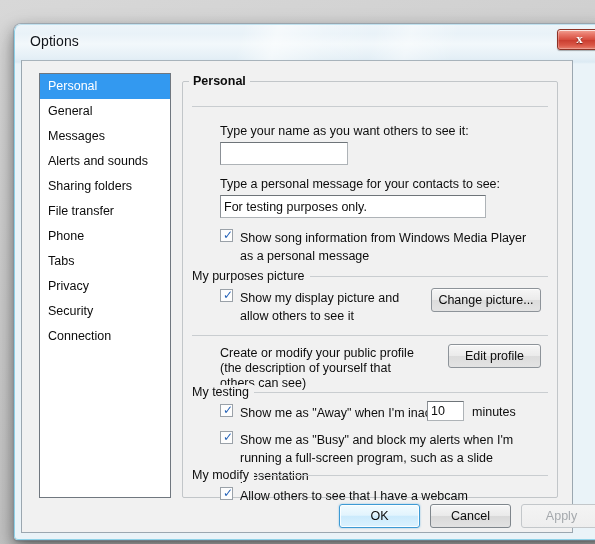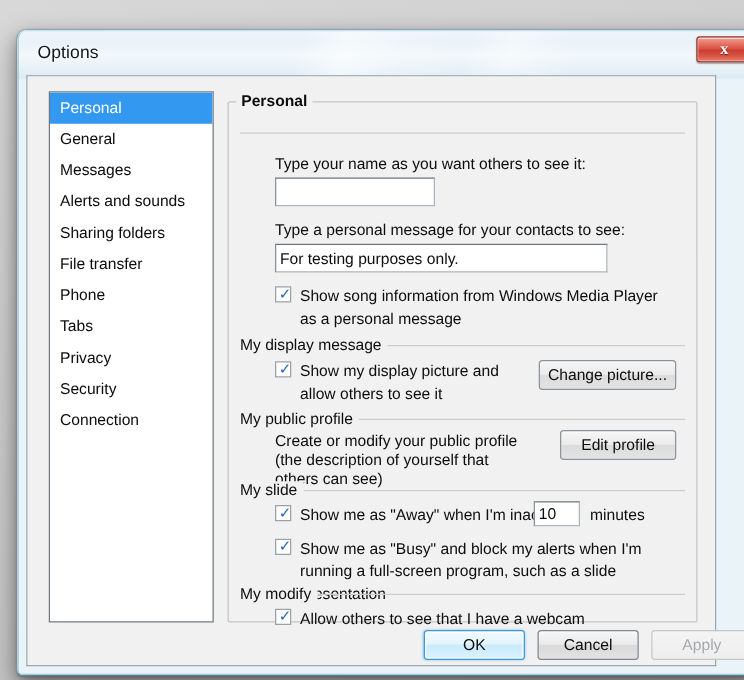--- a/index.html
+++ b/index.html
@@ -405,52 +405,51 @@
         <div class="cbrow" style="position:absolute; left:38px; top:155px; width:300px;">
           <span class="checkbox">
             <span class="tick">✓</span>
           </span>
           <span class="cbtext">Show song information from Windows Media Player as a personal message</span>
         </div>
 
         <div class="group" style="top:196px;">
           <div class="group-head">
             <span class="rule"></span>
-            <span class="lbl">My display message</span>
+            <span class="lbl">My purposes picture</span>
           </div>
         </div>
 
         <div class="cbrow" style="position:absolute; left:38px; top:215px; width:190px;">
           <span class="checkbox">
             <span class="tick">✓</span>
           </span>
           <span class="cbtext">Show my display picture and allow others to see it</span>
         </div>
 
         <div class="btn" style="position:absolute; left:249px; top:215px; width:110px; height:24px;">
           <span>Change picture...</span>
         </div>
 
         <div class="group" style="top:255px;">
           <div class="group-head">
             <span class="rule"></span>
-            <span class="lbl">My public profile</span>
           </div>
         </div>
 
         <div class="cbtext" style="position:absolute; left:38px; top:273px; width:200px;">Create or modify your public profile (the description of yourself that others can see)</div>
 
         <div class="btn" style="position:absolute; left:266px; top:271px; width:93px; height:24px;">
           <span>Edit profile</span>
         </div>
 
         <div class="group" style="top:312px;">
           <div class="group-head">
             <span class="rule"></span>
-            <span class="lbl">My slide</span>
+            <span class="lbl">My testing</span>
           </div>
         </div>
 
         <div class="cbrow" style="position:absolute; left:38px; top:330px; width:330px;">
           <span class="checkbox">
             <span class="tick">✓</span>
           </span>
           <span class="cbtext">Show me as "Away" when I'm inactive :</span>
         </div>
 

